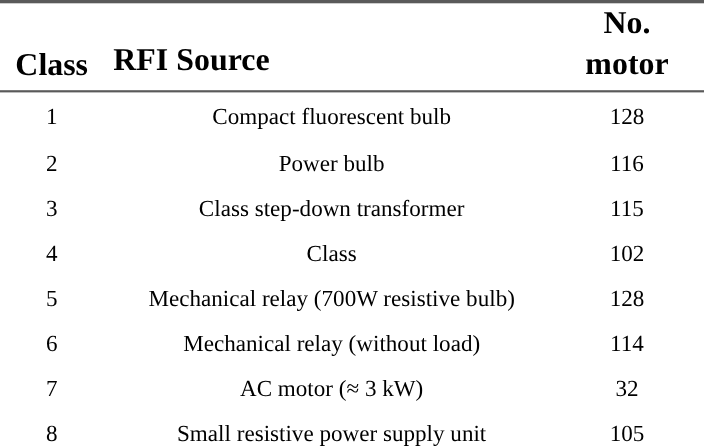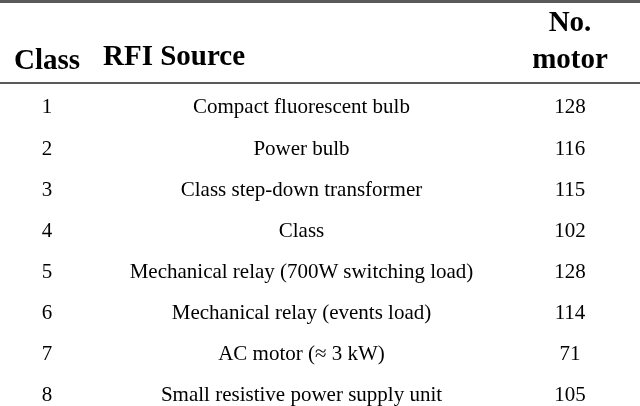--- a/index.html
+++ b/index.html
@@ -138,32 +138,32 @@
         <td class="cell-source">Class step-down transformer</td>
         <td class="cell-events">115</td>
       </tr>
       <tr>
         <td class="cell-class">4</td>
         <td class="cell-source">Class</td>
         <td class="cell-events">102</td>
       </tr>
       <tr>
         <td class="cell-class">5</td>
-        <td class="cell-source">Mechanical relay (700W switching load)</td>
+        <td class="cell-source">Mechanical relay (700W resistive bulb)</td>
         <td class="cell-events">128</td>
       </tr>
       <tr>
         <td class="cell-class">6</td>
-        <td class="cell-source">Mechanical relay (events load)</td>
+        <td class="cell-source">Mechanical relay (without load)</td>
         <td class="cell-events">114</td>
       </tr>
       <tr>
         <td class="cell-class">7</td>
         <td class="cell-source">AC motor (≈ 3 kW)</td>
-        <td class="cell-events">71</td>
+        <td class="cell-events">32</td>
       </tr>
       <tr>
         <td class="cell-class">8</td>
         <td class="cell-source">Small resistive power supply unit</td>
         <td class="cell-events">105</td>
       </tr>
     </tbody>
   </table>
 
   <div class="rule-bottom"></div>

